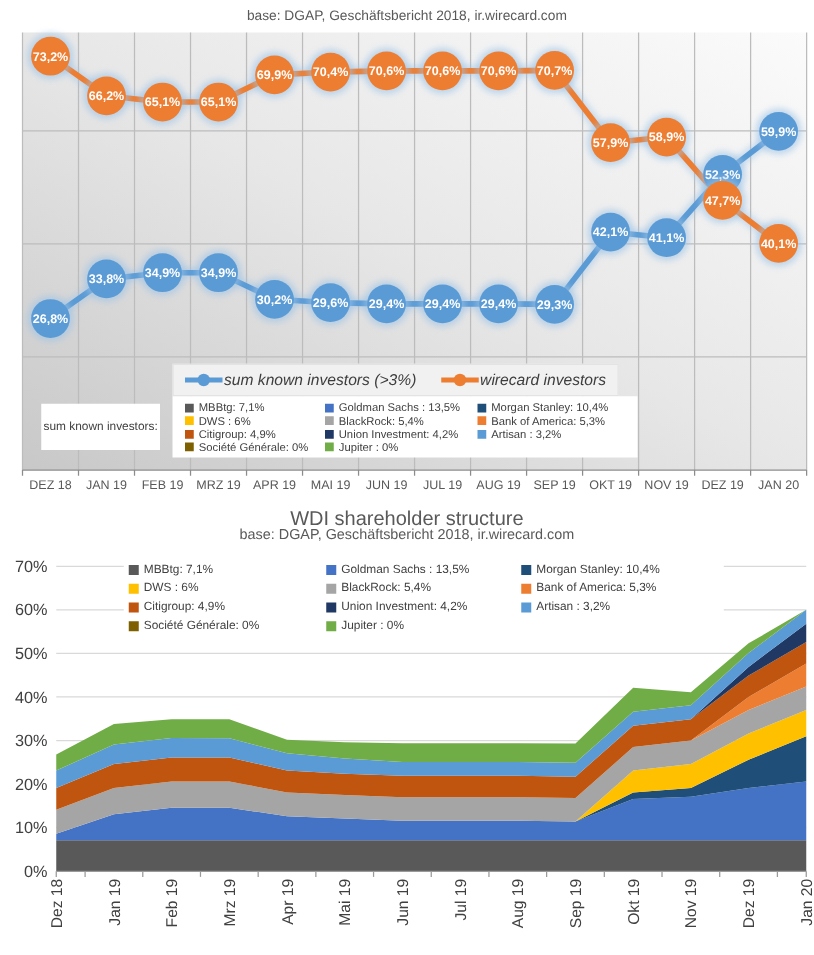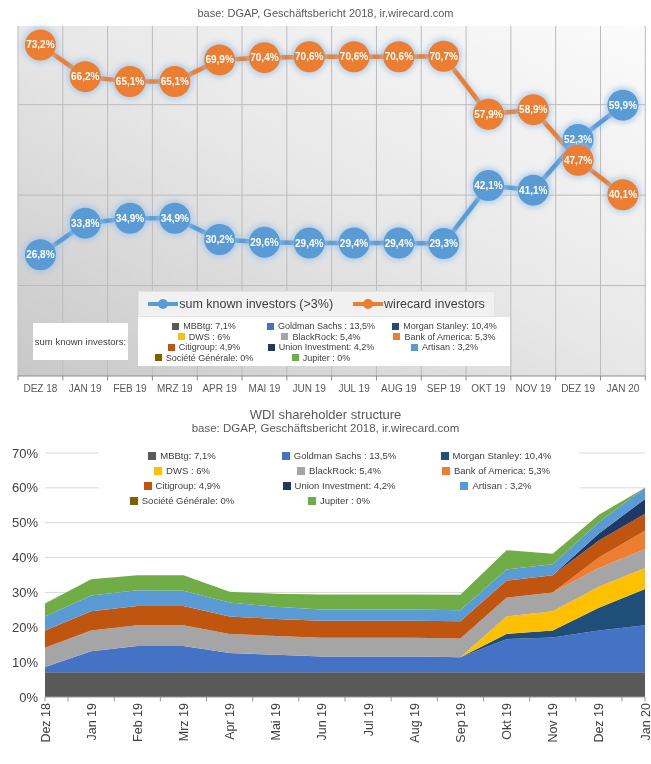--- a/index.html
+++ b/index.html
@@ -7,38 +7,38 @@
           font-family:"Liberation Sans",sans-serif;overflow:hidden;}
   svg{position:absolute;left:0;}
 
   
   .top-title{position:absolute;top:7px;left:0;right:0;text-align:center;
              font-size:11px;color:#595959;}
   #top-svg{top:0;}
   .series-legend{position:absolute;left:138px;top:291px;width:357px;height:26px;
                  background:#f1f1f1;border:1px solid #e3e3e3;box-sizing:border-box;
                  display:flex;align-items:center;justify-content:center;gap:20px;
-                 font-size:12.5px;color:#3d3d3d;}
+                 font-size:12.5px;color:#3d3d3d;font-style:italic;}
   .sl-item{display:flex;align-items:center;gap:1px;}
   .sl-line{width:30px;height:3.5px;position:relative;display:inline-block;}
   .sl-dot{position:absolute;left:10px;top:-3.5px;width:10px;height:10px;border-radius:50%;}
   .sub-label-box{position:absolute;left:33px;top:323px;width:95px;height:37px;
                  background:#fff;display:flex;align-items:center;justify-content:center;
                  font-size:9.5px;color:#404040;}
   .holders-box{position:absolute;left:138px;top:317px;width:372px;height:49px;
                background:#fff;box-sizing:border-box;padding:4px 0 0 10px;
                display:grid;grid-template-rows:repeat(4,10.5px);grid-auto-flow:column;
                grid-template-columns:112px 122px 125px;
                font-size:9px;color:#404040;}
-  .le-item{display:flex;align-items:center;gap:4px;white-space:nowrap;justify-content:center;}
+  .le-item{display:flex;align-items:center;gap:4px;white-space:nowrap;}
   .chip{width:7px;height:7px;flex:0 0 auto;display:inline-block;}
 
   
   .b-title{position:absolute;top:407px;left:0;right:0;text-align:center;
-           font-size:13px;color:#595959;}
+           font-size:16px;color:#595959;}
   .b-subtitle{position:absolute;top:422px;left:0;right:0;text-align:center;
               font-size:11.5px;color:#595959;}
   #bottom-svg{top:405px;}
   .bottom-legend{position:absolute;left:99px;top:446px;background:#fff;
                  padding:2px 4px;display:grid;grid-template-rows:repeat(4,15px);
                  grid-auto-flow:column;grid-template-columns:158px 156px 158px;
                  align-items:center;font-size:9.5px;color:#404040;}
   .bottom-legend .chip{width:8px;height:8px;}
 </style>
 </head>

